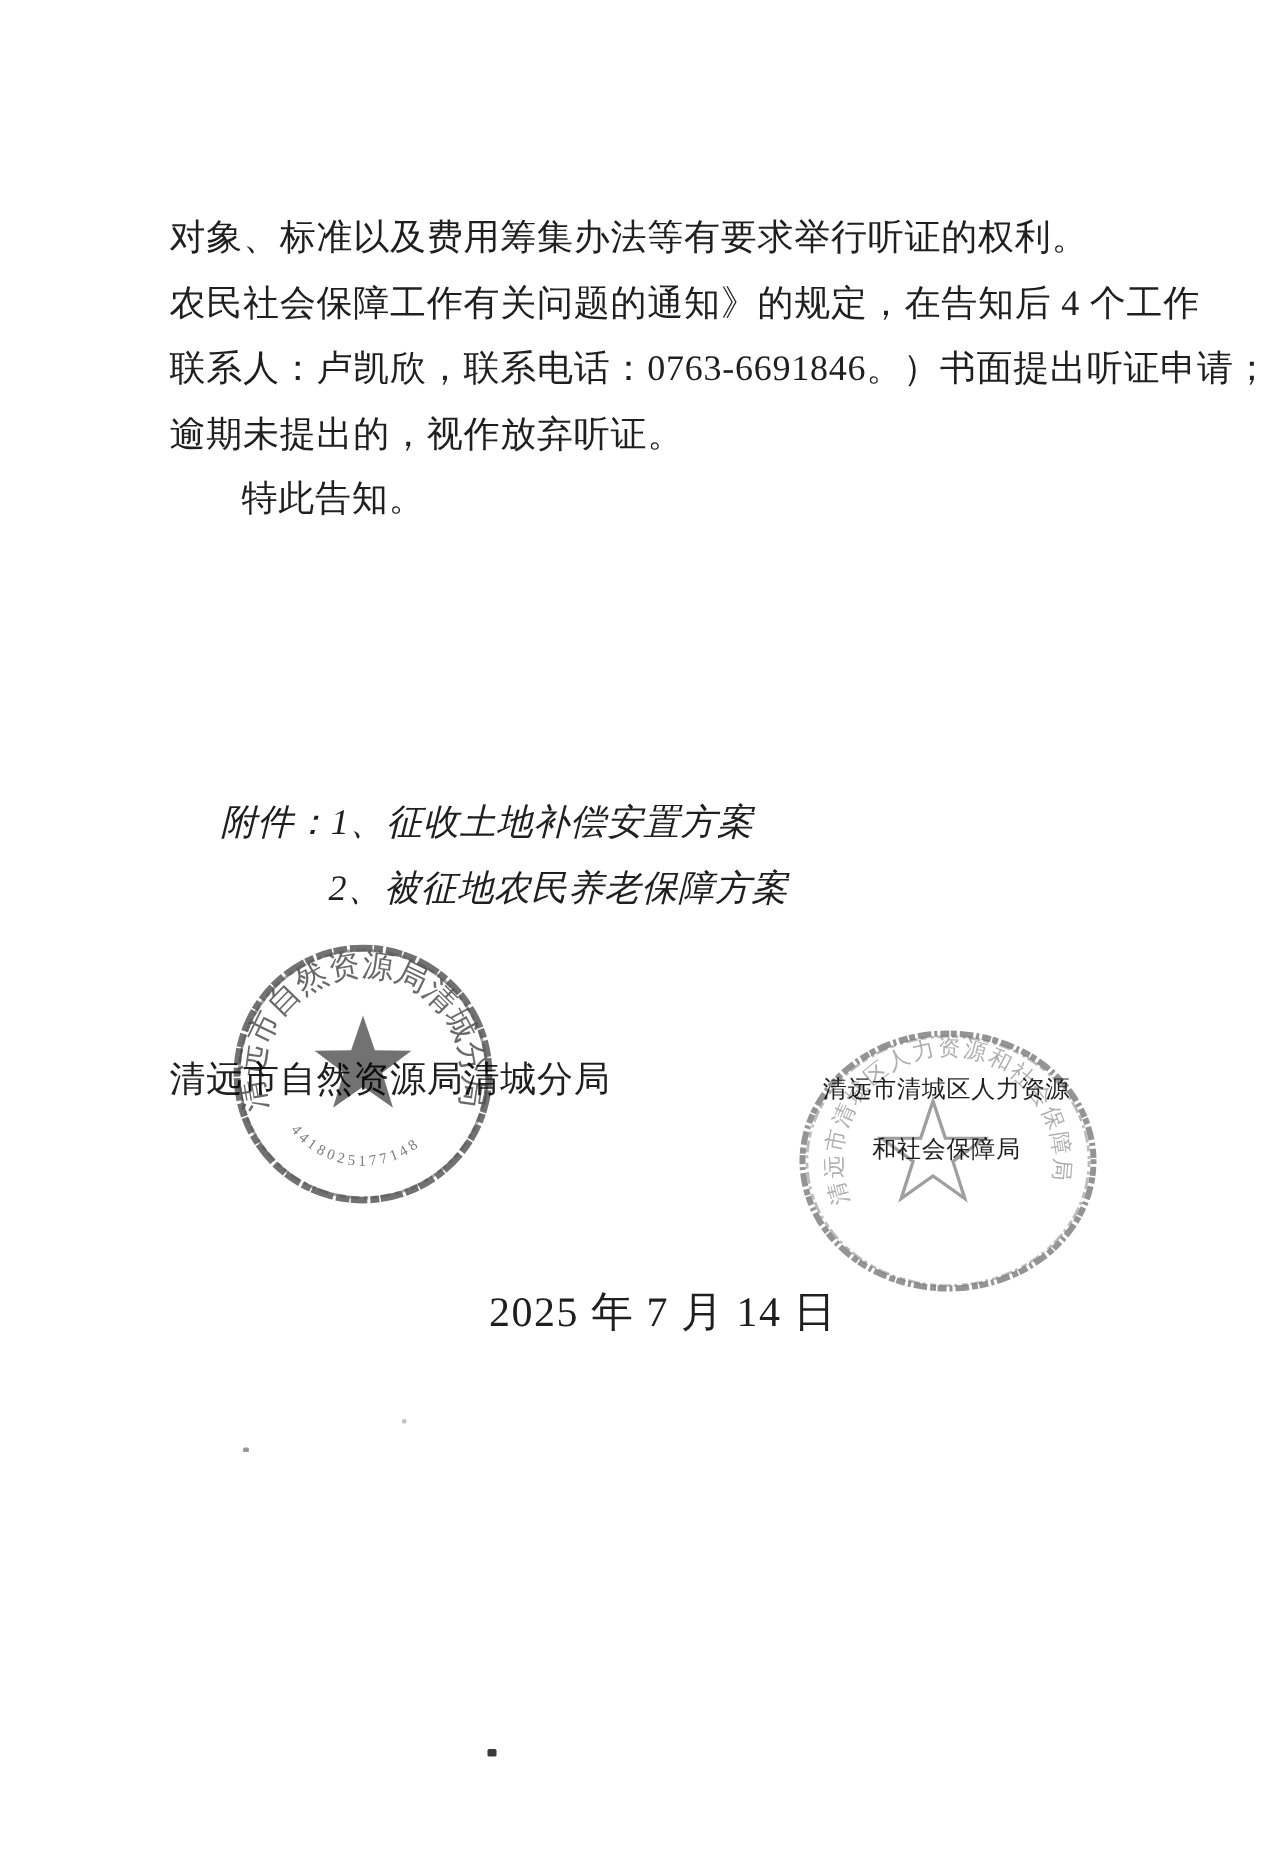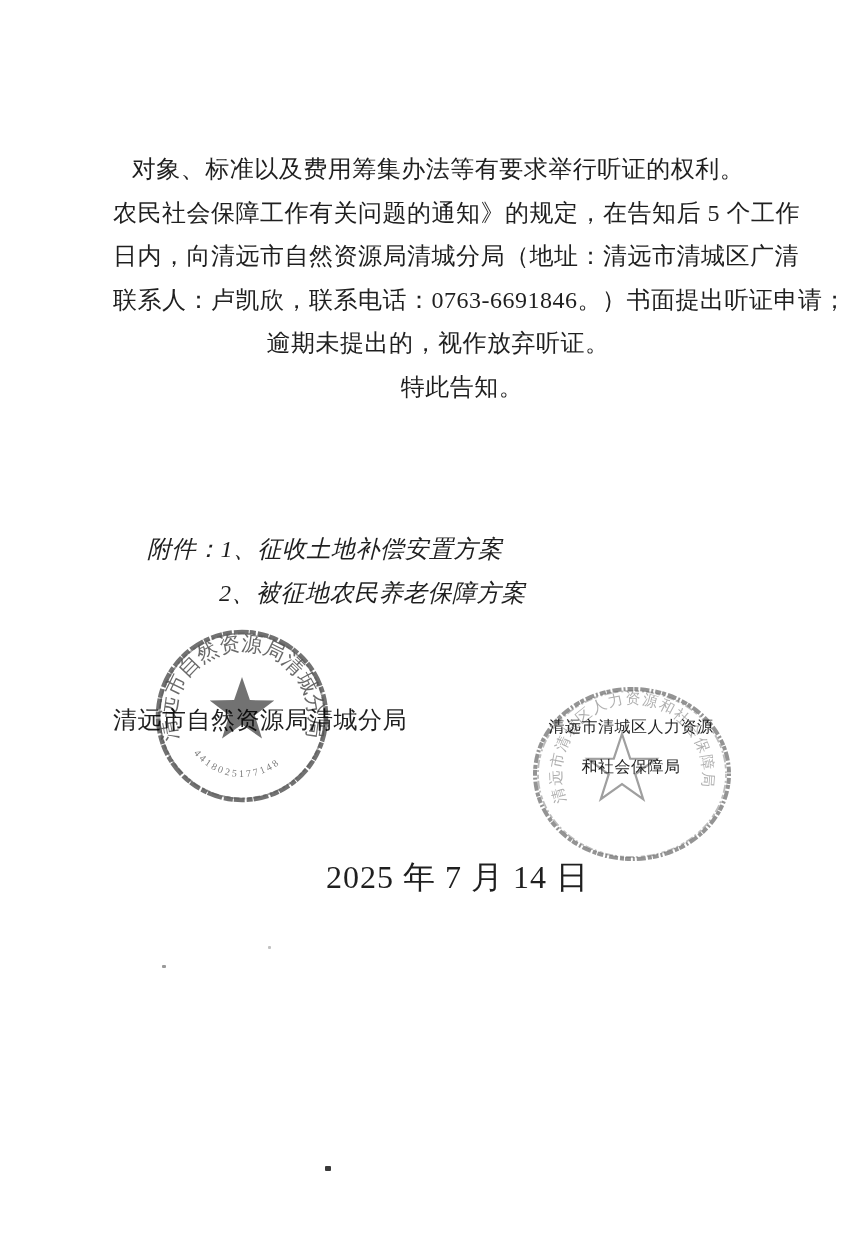--- a/index.html
+++ b/index.html
@@ -9,27 +9,26 @@
     height: 1242px;
     background: #ffffff;
     overflow: hidden;
     font-family: "Liberation Serif", "DejaVu Serif", serif;
     color: #1f1f1f;
   }
   
   .body-text {
     position: absolute;
     left: 113px;
-    top: 148px;
+    top: 138px;
     width: 650px;
     font-size: 24px;
     line-height: 43.5px;
     letter-spacing: 0.5px;
     white-space: nowrap;
-    text-align: center;
   }
   .body-line { height: 43.5px; }
   .body-line.indent { text-indent: 2em; }
 
   
   .attachments {
     position: absolute;
     left: 147px;
     top: 528px;
     font-size: 24px;
@@ -59,21 +58,21 @@
     font-size: 16px;
     line-height: 40px;
     letter-spacing: 0.5px;
     text-align: center;
     z-index: 2;
   }
   .issue-date {
     position: absolute;
     left: 326px;
     top: 856px;
-    font-size: 32px;
+    font-size: 28px;
     letter-spacing: 1px;
     white-space: nowrap;
   }
 
   
   .stamp {
     position: absolute;
     mix-blend-mode: multiply;
     z-index: 3;
     pointer-events: none;
@@ -88,22 +87,21 @@
   .speck-2 { left: 268px; top: 946px; width: 3px; height: 3px; background: #c2c2c2; }
   .speck-3 { left: 325px; top: 1166px; width: 6px; height: 5px; background: #3a3a3a; }
 </style>
 </head>
 <body>
 
 <div class="page">
 
   <div class="body-text">
     <div class="body-line">对象、标准以及费用筹集办法等有要求举行听证的权利。</div>
-    <div class="body-line">农民社会保障工作有关问题的通知》的规定，在告知后 5 个工作</div>
-    <div class="body-line">日内，向清远市自然资源局清城分局（地址：清远市清城区广清</div>
+    <div class="body-line">农民社会保障工作有关问题的通知》的规定，在告知后 4 个工作</div>
     <div class="body-line">联系人：卢凯欣，联系电话：0763-6691846。）书面提出听证申请；</div>
     <div class="body-line">逾期未提出的，视作放弃听证。</div>
     <div class="body-line indent">特此告知。</div>
   </div>
 
   <div class="attachments">
     <div class="attach-row1"><span>附件：</span><span>1、征收土地补偿安置方案</span></div>
     <div class="attach-row2"><span>2、被征地农民养老保障方案</span></div>
   </div>
 

